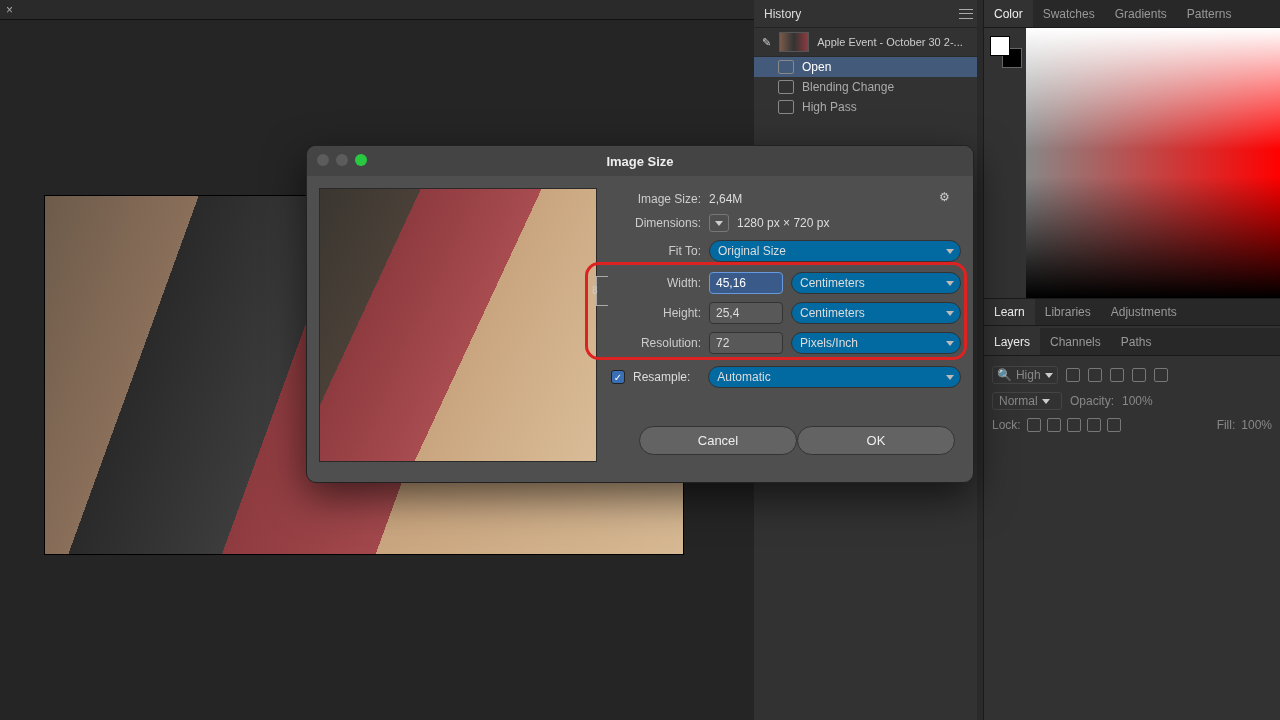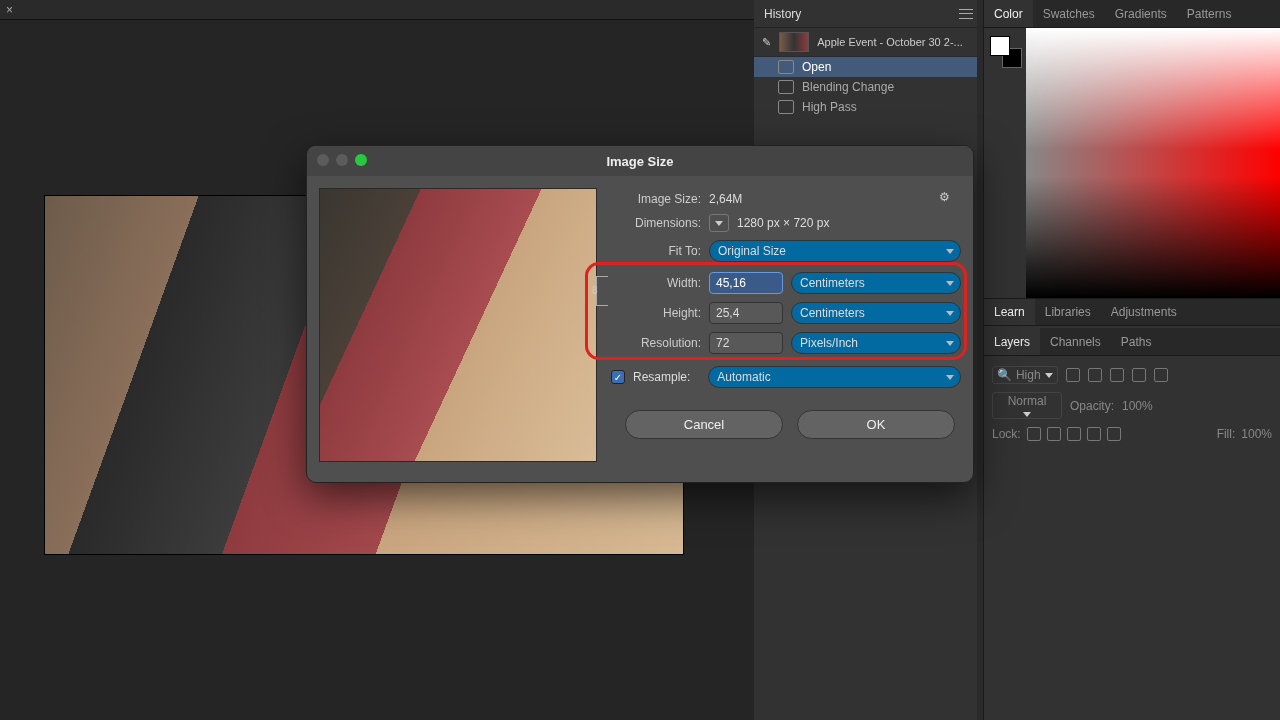--- a/index.html
+++ b/index.html
@@ -42,21 +42,21 @@
 .bg-sw { position: absolute; right: 0; bottom: 0; width: 20px; height: 20px; background: #000; border: 1px solid #666; }
 .color-picker { flex: 1; background: linear-gradient(to bottom, rgba(255,255,255,1) 0%, rgba(255,255,255,0) 45%, rgba(0,0,0,0) 55%, rgba(0,0,0,1) 100%), linear-gradient(to right, #888 0%, #ff0000 100%); }
 
 .mid-tabs { height: 28px; background: #282828; display: flex; align-items: center; border-top: 1px solid #1a1a1a; border-bottom: 1px solid #1a1a1a; }
 
 .layers-body { padding: 6px 8px; }
 .layers-toolbar { display: flex; align-items: center; gap: 8px; padding: 4px 0; }
 .kind-search { display: flex; align-items: center; gap: 4px; border: 1px solid #444; border-radius: 3px; padding: 1px 4px; color: #888; font-size: 11px; }
 .mini-icon { width: 14px; height: 14px; border: 1px solid #777; border-radius: 2px; }
 .layers-row2 { display: flex; align-items: center; gap: 8px; padding: 4px 0; color: #888; font-size: 11px; }
-.select-box { border: 1px solid #444; border-radius: 3px; padding: 1px 6px; display: flex; align-items: center; gap: 4px; min-width: 70px; flex-direction: column; }
+.select-box { border: 1px solid #444; border-radius: 3px; padding: 1px 6px; display: flex; align-items: center; gap: 4px; min-width: 70px; }
 .lock-row { display: flex; gap: 6px; padding: 4px 0; color: #888; font-size: 11px; }
 .layer-item { display: flex; align-items: center; gap: 8px; padding: 4px 0; margin-top: 4px; }
 .eye { width: 14px; height: 10px; border: 1px solid #aaa; border-radius: 50%; }
 .layer-thumb { width: 32px; height: 24px; background: linear-gradient(90deg,#7a5a4a,#333,#8e3b3f); border: 2px solid #aaa; }
 
 
 .dialog { position: absolute; left: 306px; top: 145px; width: 668px; height: 338px; background: #4f4f4f; border: 1px solid #222; border-radius: 10px; box-shadow: 0 14px 40px rgba(0,0,0,.6); color: #ddd; }
 .dlg-title { position: relative; height: 30px; display: flex; align-items: center; justify-content: center; background: #444; border-radius: 10px 10px 0 0; }
 .traffic { position: absolute; left: 10px; top: 8px; display: flex; gap: 7px; }
 .traffic span { width: 12px; height: 12px; border-radius: 50%; display: inline-block; }
@@ -79,21 +79,21 @@
 
 .highlight-box { position: absolute; border: 3px solid #d22; border-radius: 14px; pointer-events: none; }
 .link-col { width: 26px; display: flex; flex-direction: column; align-items: center; justify-content: center; }
 .link-icon { width: 12px; height: 30px; border-left: 1px solid #aaa; border-top: 1px solid #aaa; border-bottom: 1px solid #aaa; position: relative; }
 .link-icon::after { content: "8"; position: absolute; left: -5px; top: 8px; font-size: 10px; color: #ccc; }
 
 .chk { width: 14px; height: 14px; border: 1px solid #222; border-radius: 3px; background: #3b6fb5; color: #fff; display: flex; align-items: center; justify-content: center; font-size: 10px; }
 
 .gear { position: absolute; right: 6px; top: 2px; width: 16px; height: 16px; color: #ccc; }
 
-.dlg-buttons { display: flex; gap: 14px; justify-content: flex-end; padding-right: 6px; margin-top: 18px; align-items: center; }
+.dlg-buttons { display: flex; justify-content: flex-end; padding-right: 6px; margin-top: 34px; align-items: center; }
 .btn { width: 158px; padding: 6px 0; text-align: center; border: 1px solid #333; border-radius: 16px; background: #636363; color: #eee; font-size: 13px; }
 
 .scrollbar { position: absolute; right: 0; top: 0; bottom: 0; width: 6px; background: #2a2a2a; }
 </style>
 </head>
 <body>
 
 <div class="titlebar">
   <span class="tclose">×</span>
 </div>

